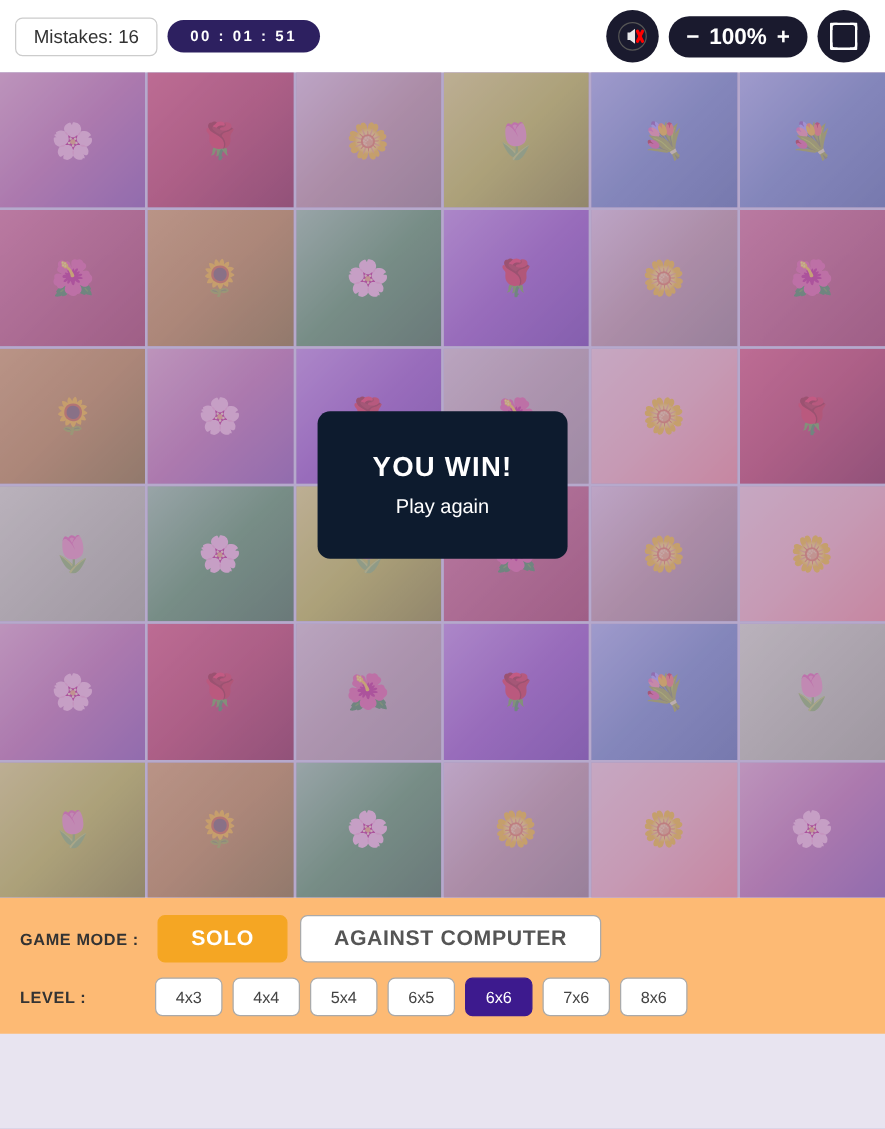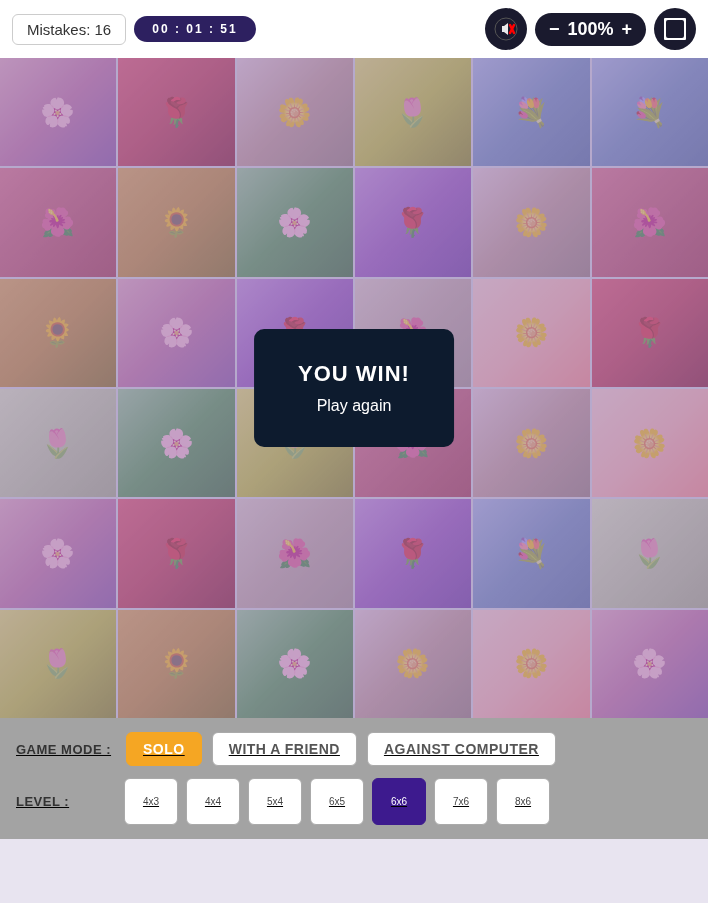--- a/index.html
+++ b/index.html
@@ -113,43 +113,42 @@
     .play-again {
       color: white;
       font-size: 16px;
       font-weight: normal;
       cursor: pointer;
       text-decoration: none;
     }
 
     
     .bottom-panel {
-      background: #a3a3a3;
+      background: #fdba74;
       padding: 14px 16px;
-      text-decoration: underline;
     }
     .game-mode-row {
       display: flex;
       align-items: center;
       margin-bottom: 12px;
       gap: 10px;
     }
     .row-label {
       font-size: 13px;
       font-weight: bold;
       color: #333;
       min-width: 100px;
       text-transform: uppercase;
       letter-spacing: 0.5px;
     }
     .mode-btn {
       border: 1.5px solid #aaa;
       border-radius: 6px;
-      padding: 8px 16px;
-      font-size: 14px;
+      padding: 8px 26px;
+      font-size: 17px;
       font-weight: bold;
       cursor: pointer;
       text-transform: uppercase;
       letter-spacing: 0.5px;
     }
     .mode-btn.active-orange {
       background: #f5a623;
       color: white;
       border-color: #f5a623;
     }
@@ -170,22 +169,22 @@
     }
     .level-row-inner2 {
       display: flex;
       align-items: center;
       gap: 8px;
       padding-left: 110px;
     }
     .level-btn {
       border: 1.5px solid #aaa;
       border-radius: 6px;
-      padding: 17px 14px;
-      font-size: 10px;
+      padding: 7px 14px;
+      font-size: 13px;
       font-weight: 500;
       cursor: pointer;
       min-width: 54px;
       text-align: center;
     }
     .level-btn.active-purple {
       background: #3d1a8e;
       color: white;
       border-color: #3d1a8e;
     }
@@ -360,21 +359,20 @@
     <div class="win-title">YOU WIN!</div>
     <a class="play-again" href="#">Play again</a>
   </div>
 </div>
 
 <div class="bottom-panel">
 
   <div class="game-mode-row">
     <span class="row-label">GAME MODE :</span>
     <button class="mode-btn active-orange">SOLO</button>
-    <button class="mode-btn inactive">WITH A FRIEND</button>
     <button class="mode-btn inactive">AGAINST COMPUTER</button>
   </div>
 
   <div class="level-row">
     <div class="level-row-inner">
       <span class="row-label">LEVEL :</span>
       <button class="level-btn inactive">4x3</button>
       <button class="level-btn inactive">4x4</button>
       <button class="level-btn inactive">5x4</button>
       <button class="level-btn inactive">6x5</button>

